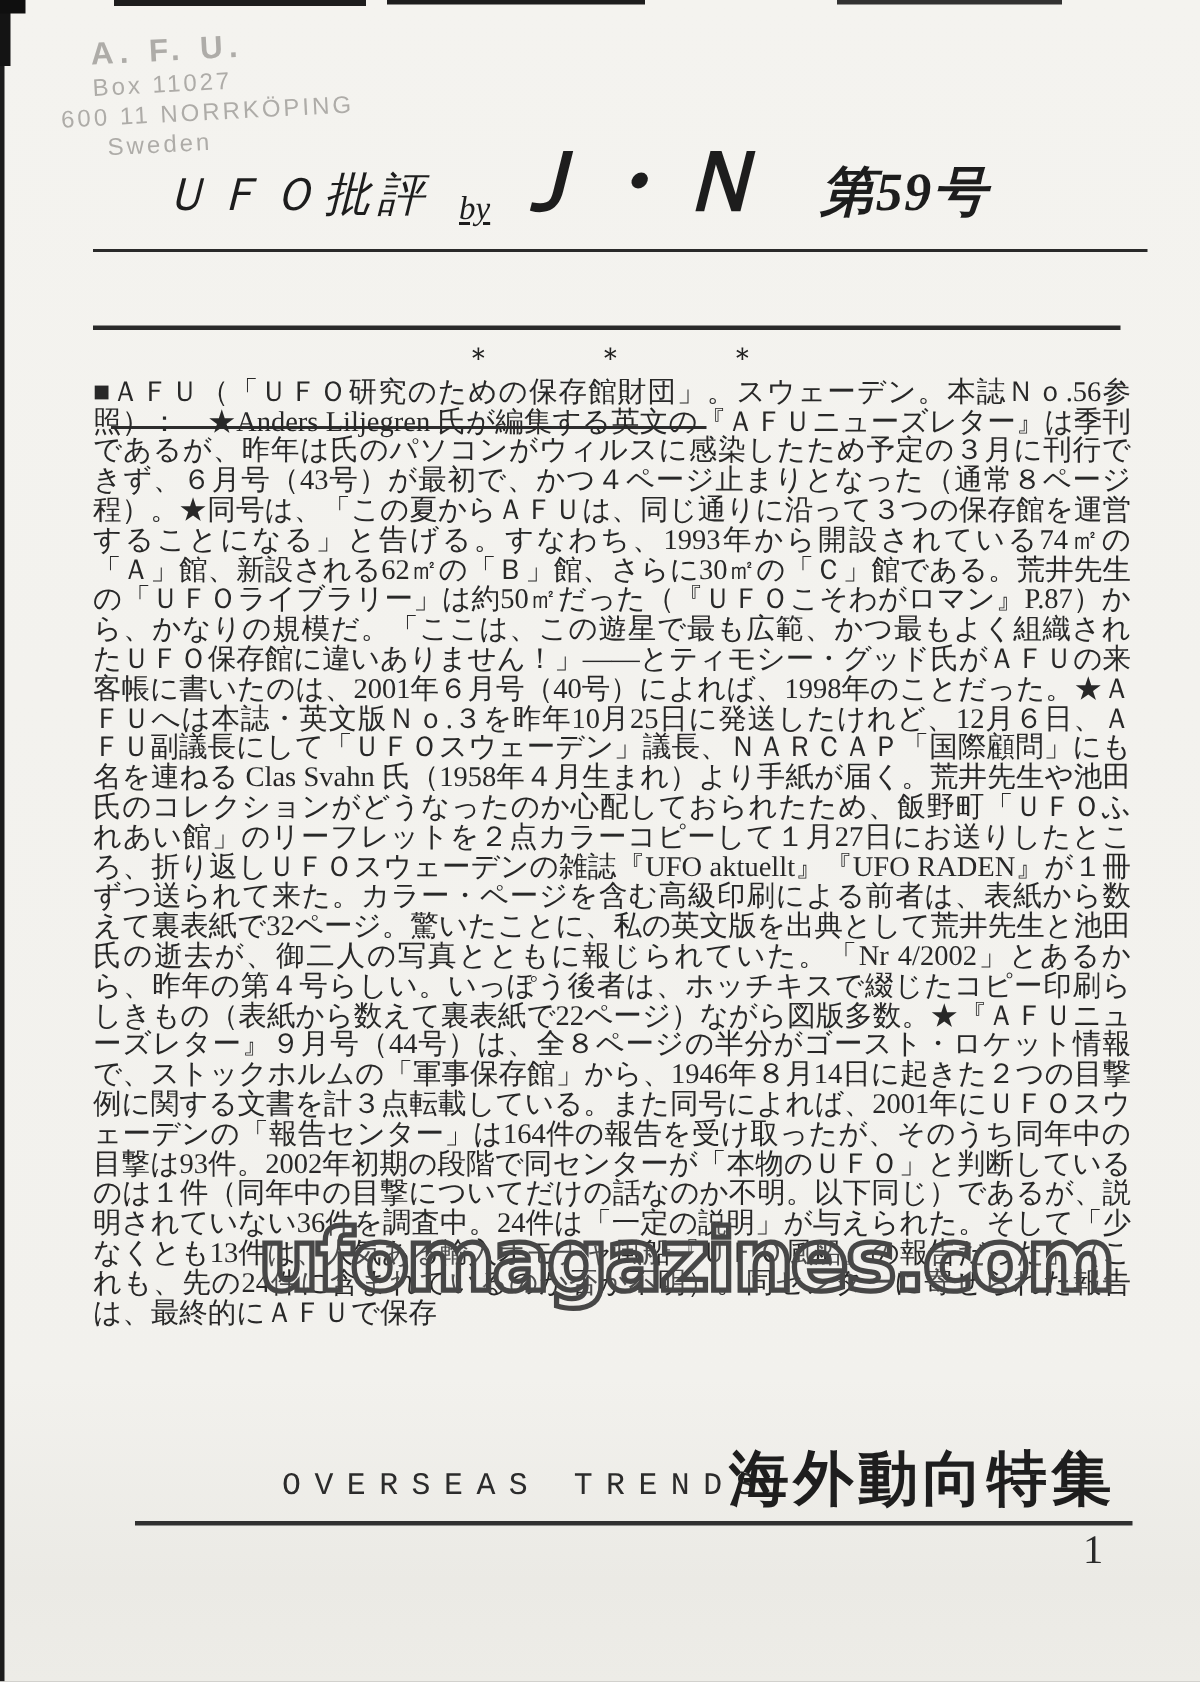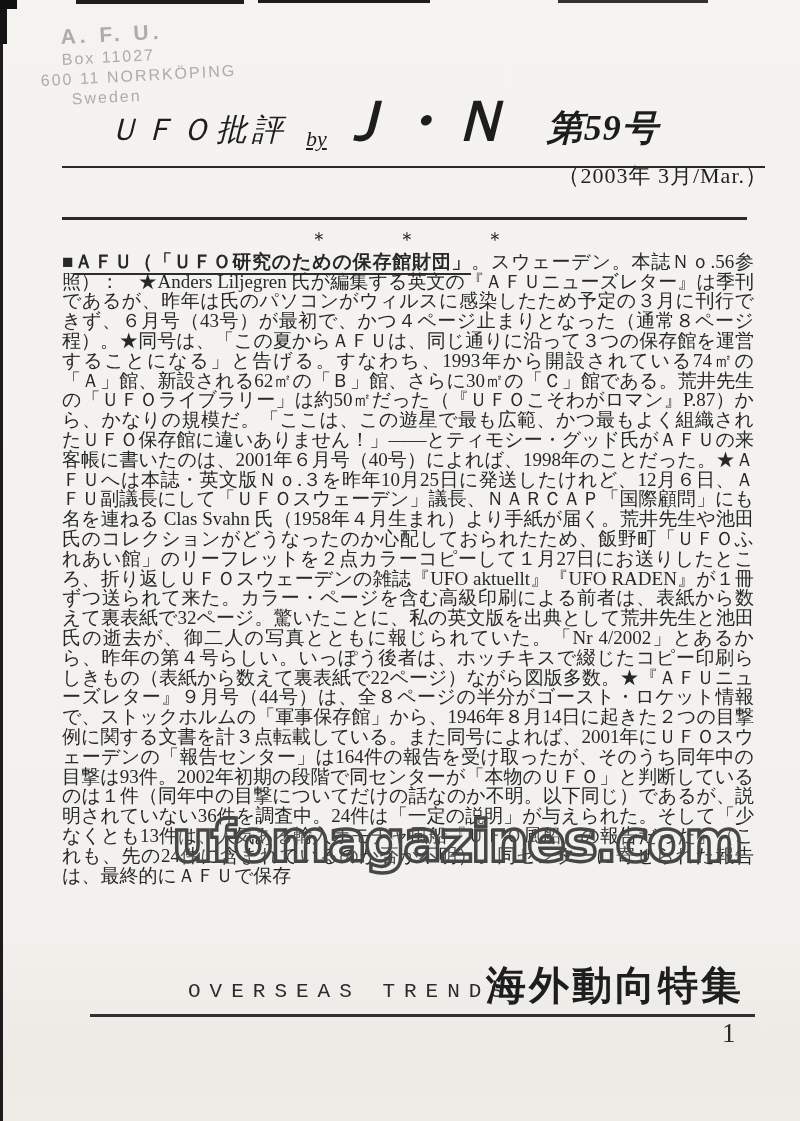--- a/index.html
+++ b/index.html
@@ -37,21 +37,21 @@
   .footer-rule{left:90px;top:1014px;width:665px;height:3px;background:#303030;}
   
   .publisher{position:absolute;left:62px;top:169px;width:703px;text-align:center;
     font-size:19px;line-height:23.5px;color:#242424;white-space:nowrap;}
   .pub2 span{margin:0 14px;}
   
   .body-text{position:absolute;left:62px;top:229px;width:692px;
     font-size:19px;line-height:19.8px;text-align:justify;color:#282828;}
   .body-text p{margin:0;}
   .sep{ text-align:center;font-size:20px;letter-spacing:2px;margin:1px 0 2px 0;color:#222;}
-  .u-lead{border-bottom:2px solid #2d2d2d;padding-bottom:1px;font-weight:bold;}
+  .u-lead{border-bottom:2px solid #2d2d2d;padding-bottom:12px;}
   
   .watermark{position:absolute;left:150px;top:808px;width:614px;text-align:center;
     font-family:"DejaVu Sans","Liberation Sans",sans-serif;font-weight:bold;font-size:57px;
     letter-spacing:-2px;color:rgba(246,245,242,0.18);
     -webkit-text-stroke:3.5px #474747;pointer-events:none;}
   
   .footer-en{position:absolute;left:188px;top:980px;font-size:21px;letter-spacing:9px;
     font-family:"Liberation Mono","DejaVu Sans Mono",monospace;color:#2b2b2b;}
   .footer-ja{position:absolute;left:486px;top:958px;font-size:40px;font-weight:bold;
     letter-spacing:3px;color:#1e1e1e;}
@@ -74,21 +74,20 @@
     <div class="s1">A. F. U.</div>
     <div class="s2">Box 11027</div>
     <div class="s3">600 11 NORRKÖPING</div>
     <div class="s4">Sweden</div>
   </div>
 
   <div class="masthead">
     <div class="title-row">
       <span class="title-main">ＵＦＯ批評</span><span class="title-by">by</span><span class="title-initials">Ｊ・Ｎ</span><span class="issue-number">第59号</span>
     </div>
-    <div class="issue-date">（2003年 3月/Mar.）</div>
   </div>
 
   <div class="rule rule1"></div>
 
 
   <div class="rule rule2"></div>
 
   <div class="body-text">
     <div class="sep">＊　　　＊　　　＊</div>
     <p><span>■</span><span class="u-lead">ＡＦＵ（「ＵＦＯ研究のための保存館財団」</span><span>。スウェーデン。本誌Ｎｏ.56参照）：　★Anders Liljegren 氏が編集する英文の『ＡＦＵニューズレター』は季刊であるが、昨年は氏のパソコンがウィルスに感染したため予定の３月に刊行できず、６月号（43号）が最初で、かつ４ページ止まりとなった（通常８ページ程）。★同号は、「この夏からＡＦＵは、同じ通りに沿って３つの保存館を運営することになる」と告げる。すなわち、1993年から開設されている74㎡の「Ａ」館、新設される62㎡の「Ｂ」館、さらに30㎡の「Ｃ」館である。荒井先生の「ＵＦＯライブラリー」は約50㎡だった（『ＵＦＯこそわがロマン』P.87）から、かなりの規模だ。「ここは、この遊星で最も広範、かつ最もよく組織されたＵＦＯ保存館に違いありません！」――とティモシー・グッド氏がＡＦＵの来客帳に書いたのは、2001年６月号（40号）によれば、1998年のことだった。★ＡＦＵへは本誌・英文版Ｎｏ.３を昨年10月25日に発送したけれど、12月６日、ＡＦＵ副議長にして「ＵＦＯスウェーデン」議長、ＮＡＲＣＡＰ「国際顧問」にも名を連ねる Clas Svahn 氏（1958年４月生まれ）より手紙が届く。荒井先生や池田氏のコレクションがどうなったのか心配しておられたため、飯野町「ＵＦＯふれあい館」のリーフレットを２点カラーコピーして１月27日にお送りしたところ、折り返しＵＦＯスウェーデンの雑誌『UFO aktuellt』『UFO RADEN』が１冊ずつ送られて来た。カラー・ページを含む高級印刷による前者は、表紙から数えて裏表紙で32ページ。驚いたことに、私の英文版を出典として荒井先生と池田氏の逝去が、御二人の写真とともに報じられていた。「Nr 4/2002」とあるから、昨年の第４号らしい。いっぽう後者は、ホッチキスで綴じたコピー印刷らしきもの（表紙から数えて裏表紙で22ページ）ながら図版多数。★『ＡＦＵニューズレター』９月号（44号）は、全８ページの半分がゴースト・ロケット情報で、ストックホルムの「軍事保存館」から、1946年８月14日に起きた２つの目撃例に関する文書を計３点転載している。また同号によれば、2001年にＵＦＯスウェーデンの「報告センター」は164件の報告を受け取ったが、そのうち同年中の目撃は93件。2002年初期の段階で同センターが「本物のＵＦＯ」と判断しているのは１件（同年中の目撃についてだけの話なのか不明。以下同じ）であるが、説明されていない36件を調査中。24件は「一定の説明」が与えられた。そして「少なくとも13件は、人気ある輸入オモチャ風船『ＵＦＯ風船』の報告だった」（これも、先の24件に含まれているのか否か不明）。同センターに寄せられた報告は、最終的にＡＦＵで保存</span></p>

